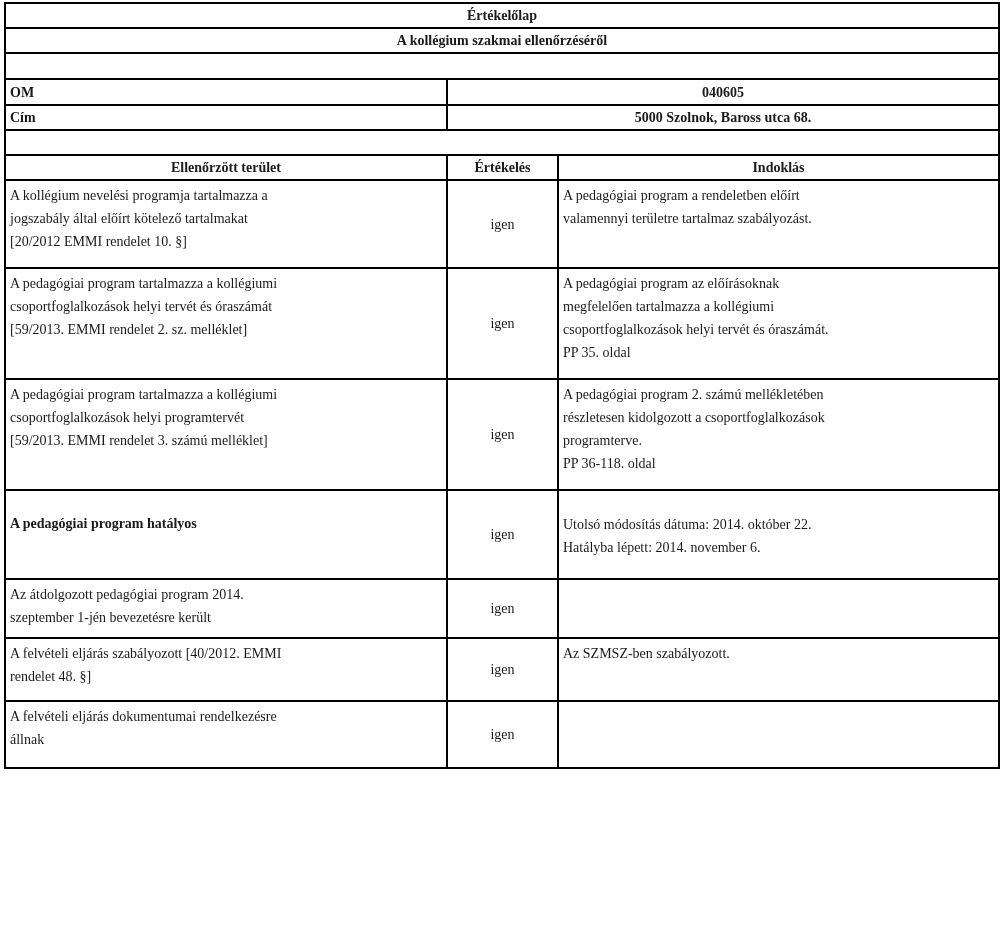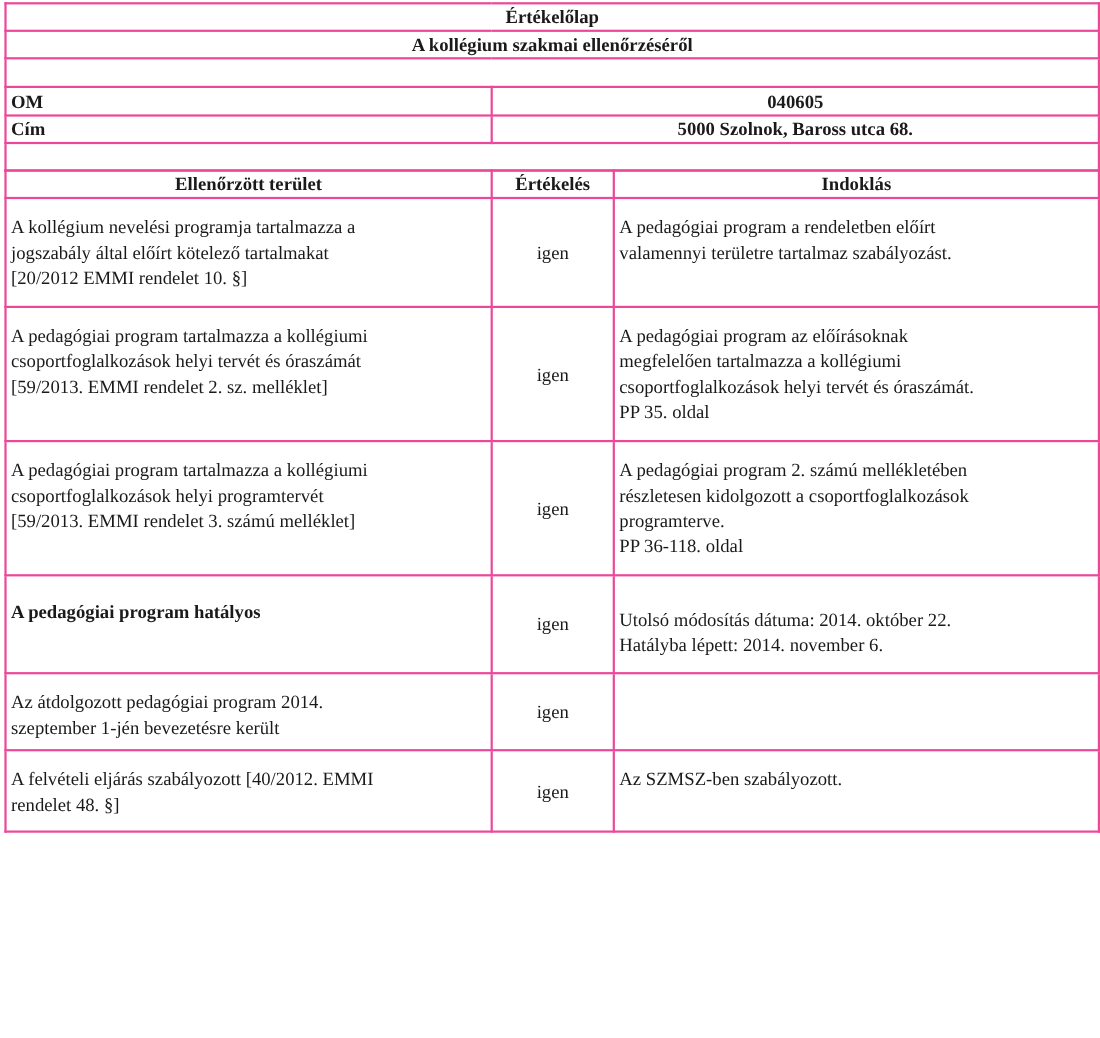--- a/index.html
+++ b/index.html
@@ -1,32 +1,32 @@
 <!DOCTYPE html>
 <html><head>
 <meta charset="utf-8">
 <style>
   html, body { margin: 0; padding: 0; background: #ffffff; }
   body { width: 1000px; height: 944px; position: relative; overflow: hidden;
          font-family: "Liberation Serif", "DejaVu Serif", serif; color: #1a1a1a; }
   .sheet { position: absolute; left: 4px; top: 2px; width: 994px; }
   table { border-collapse: collapse; width: 994px; table-layout: fixed; }
-  td { border: 2px solid #ec4899; padding: 0 4px; font-size: 17px; line-height: 23px; vertical-align: middle; margin-top: 48px; }
+  td { border: 2px solid #000000; padding: 0 4px; font-size: 14px; line-height: 23px; vertical-align: middle; margin-top: 48px; }
   .b { font-weight: bold; }
   .c { text-align: center; }
   .top-t td { height: 23px; }
   .top-t .r-empty td { height: 24px; }
   .top-t .r-om td { height: 24px; }
   .top-t .r-name td { height: 49px; }
   .top-t .r-name td.lbl { vertical-align: bottom; padding-bottom: 2px; }
   .top-t .r-cim td { height: 23px; }
   .top-t .r-empty2 td { height: 23px; }
   .main-t { margin-top: -2px; }
   .main-t td { vertical-align: middle; }
-  .main-t td.area, .main-t td.reason { vertical-align: top; padding-top: 14px; }
+  .main-t td.area, .main-t td.reason { vertical-align: top; padding-top: 3px; }
   .main-t .hdr td { height: 22px; vertical-align: middle; padding-top: 0; }
   .r1 td { height: 83px; }
   .r2 td { height: 106px; }
   .r3 td { height: 106px; }
   .r4 td { height: 61px; }
   .r5 td { height: 66px; }
   .r6 td { height: 54px; }
   .r7 td { height: 58px; }
   .r8 td { height: 58px; }
   .r9 td { height: 62px; }
@@ -143,15 +143,23 @@
         <tr class="r7">
           <td class="area">
             <span class="line">A felvételi eljárás szabályozott [40/2012. EMMI</span>
             <span class="line">rendelet 48. §]</span>
           </td>
           <td class="c rating">igen</td>
           <td class="reason">
             <span class="line">Az SZMSZ-ben szabályozott.</span>
           </td>
         </tr>
+        <tr class="r9">
+          <td class="area">
+            <span class="line">A felvételi eljárás dokumentumai rendelkezésre</span>
+            <span class="line">állnak</span>
+          </td>
+          <td class="c rating">igen</td>
+          <td class="reason"></td>
+        </tr>
       </tbody>
   </table>
 </div>
 
 </body></html>

